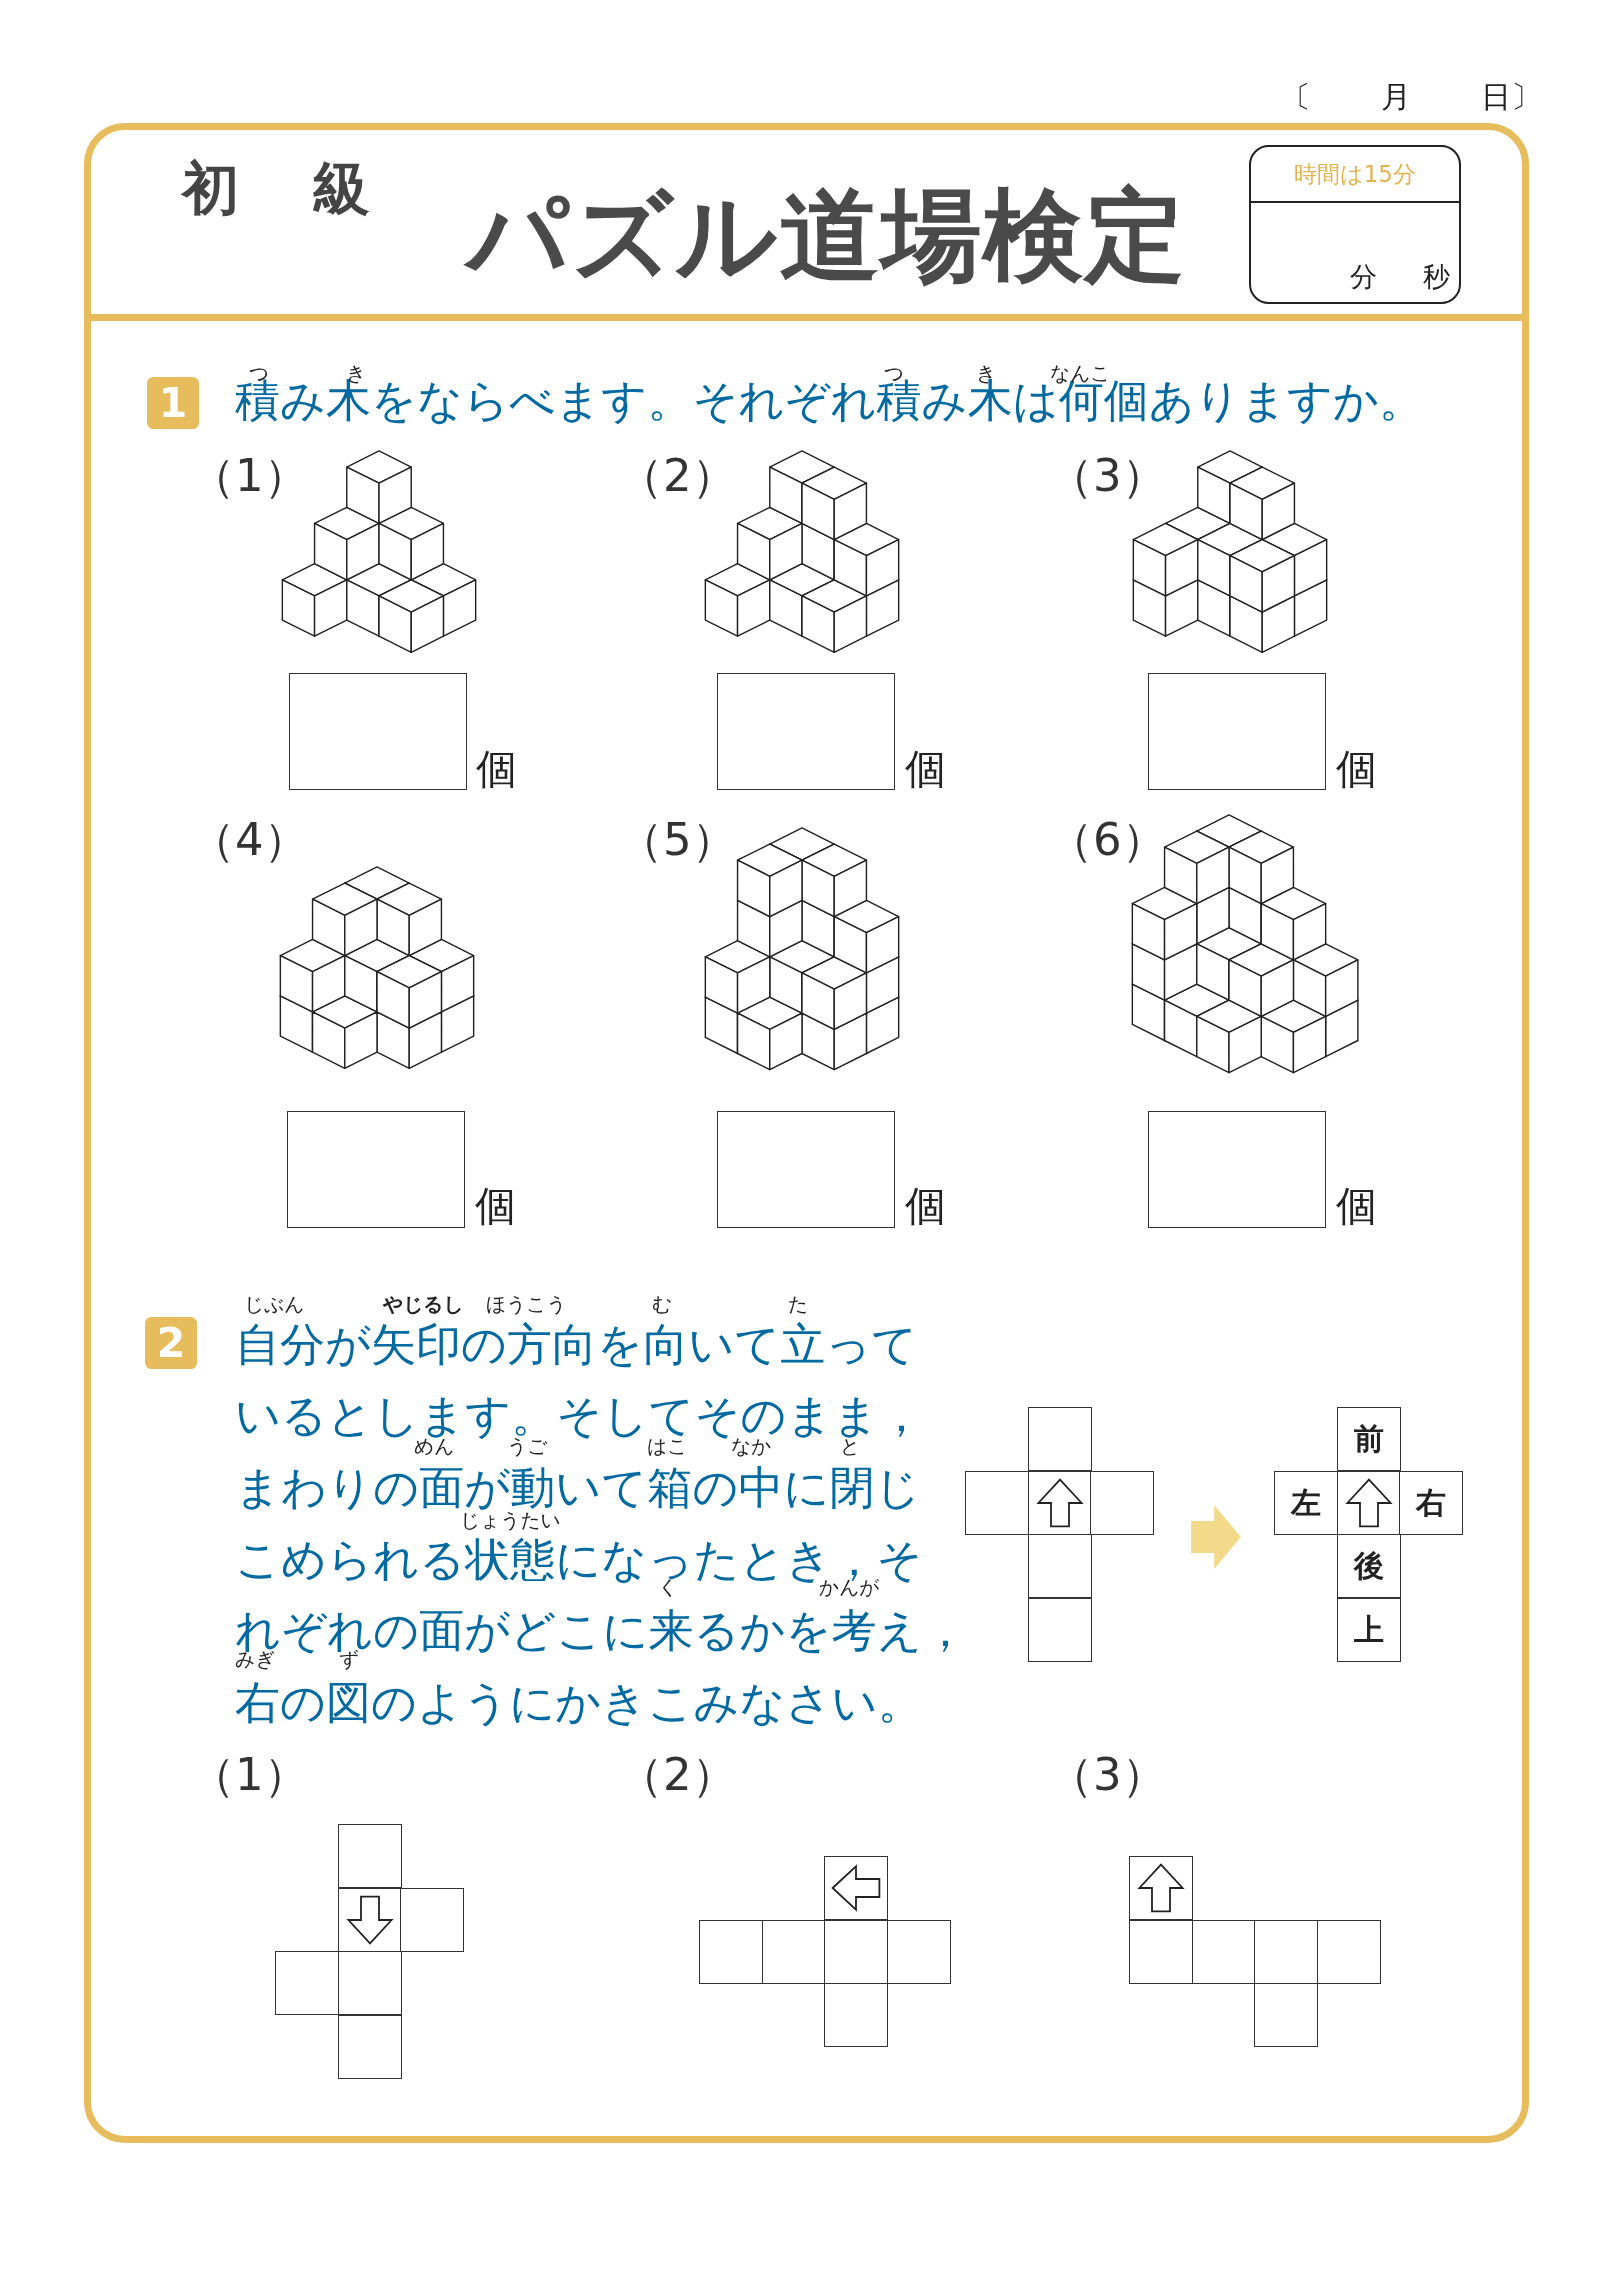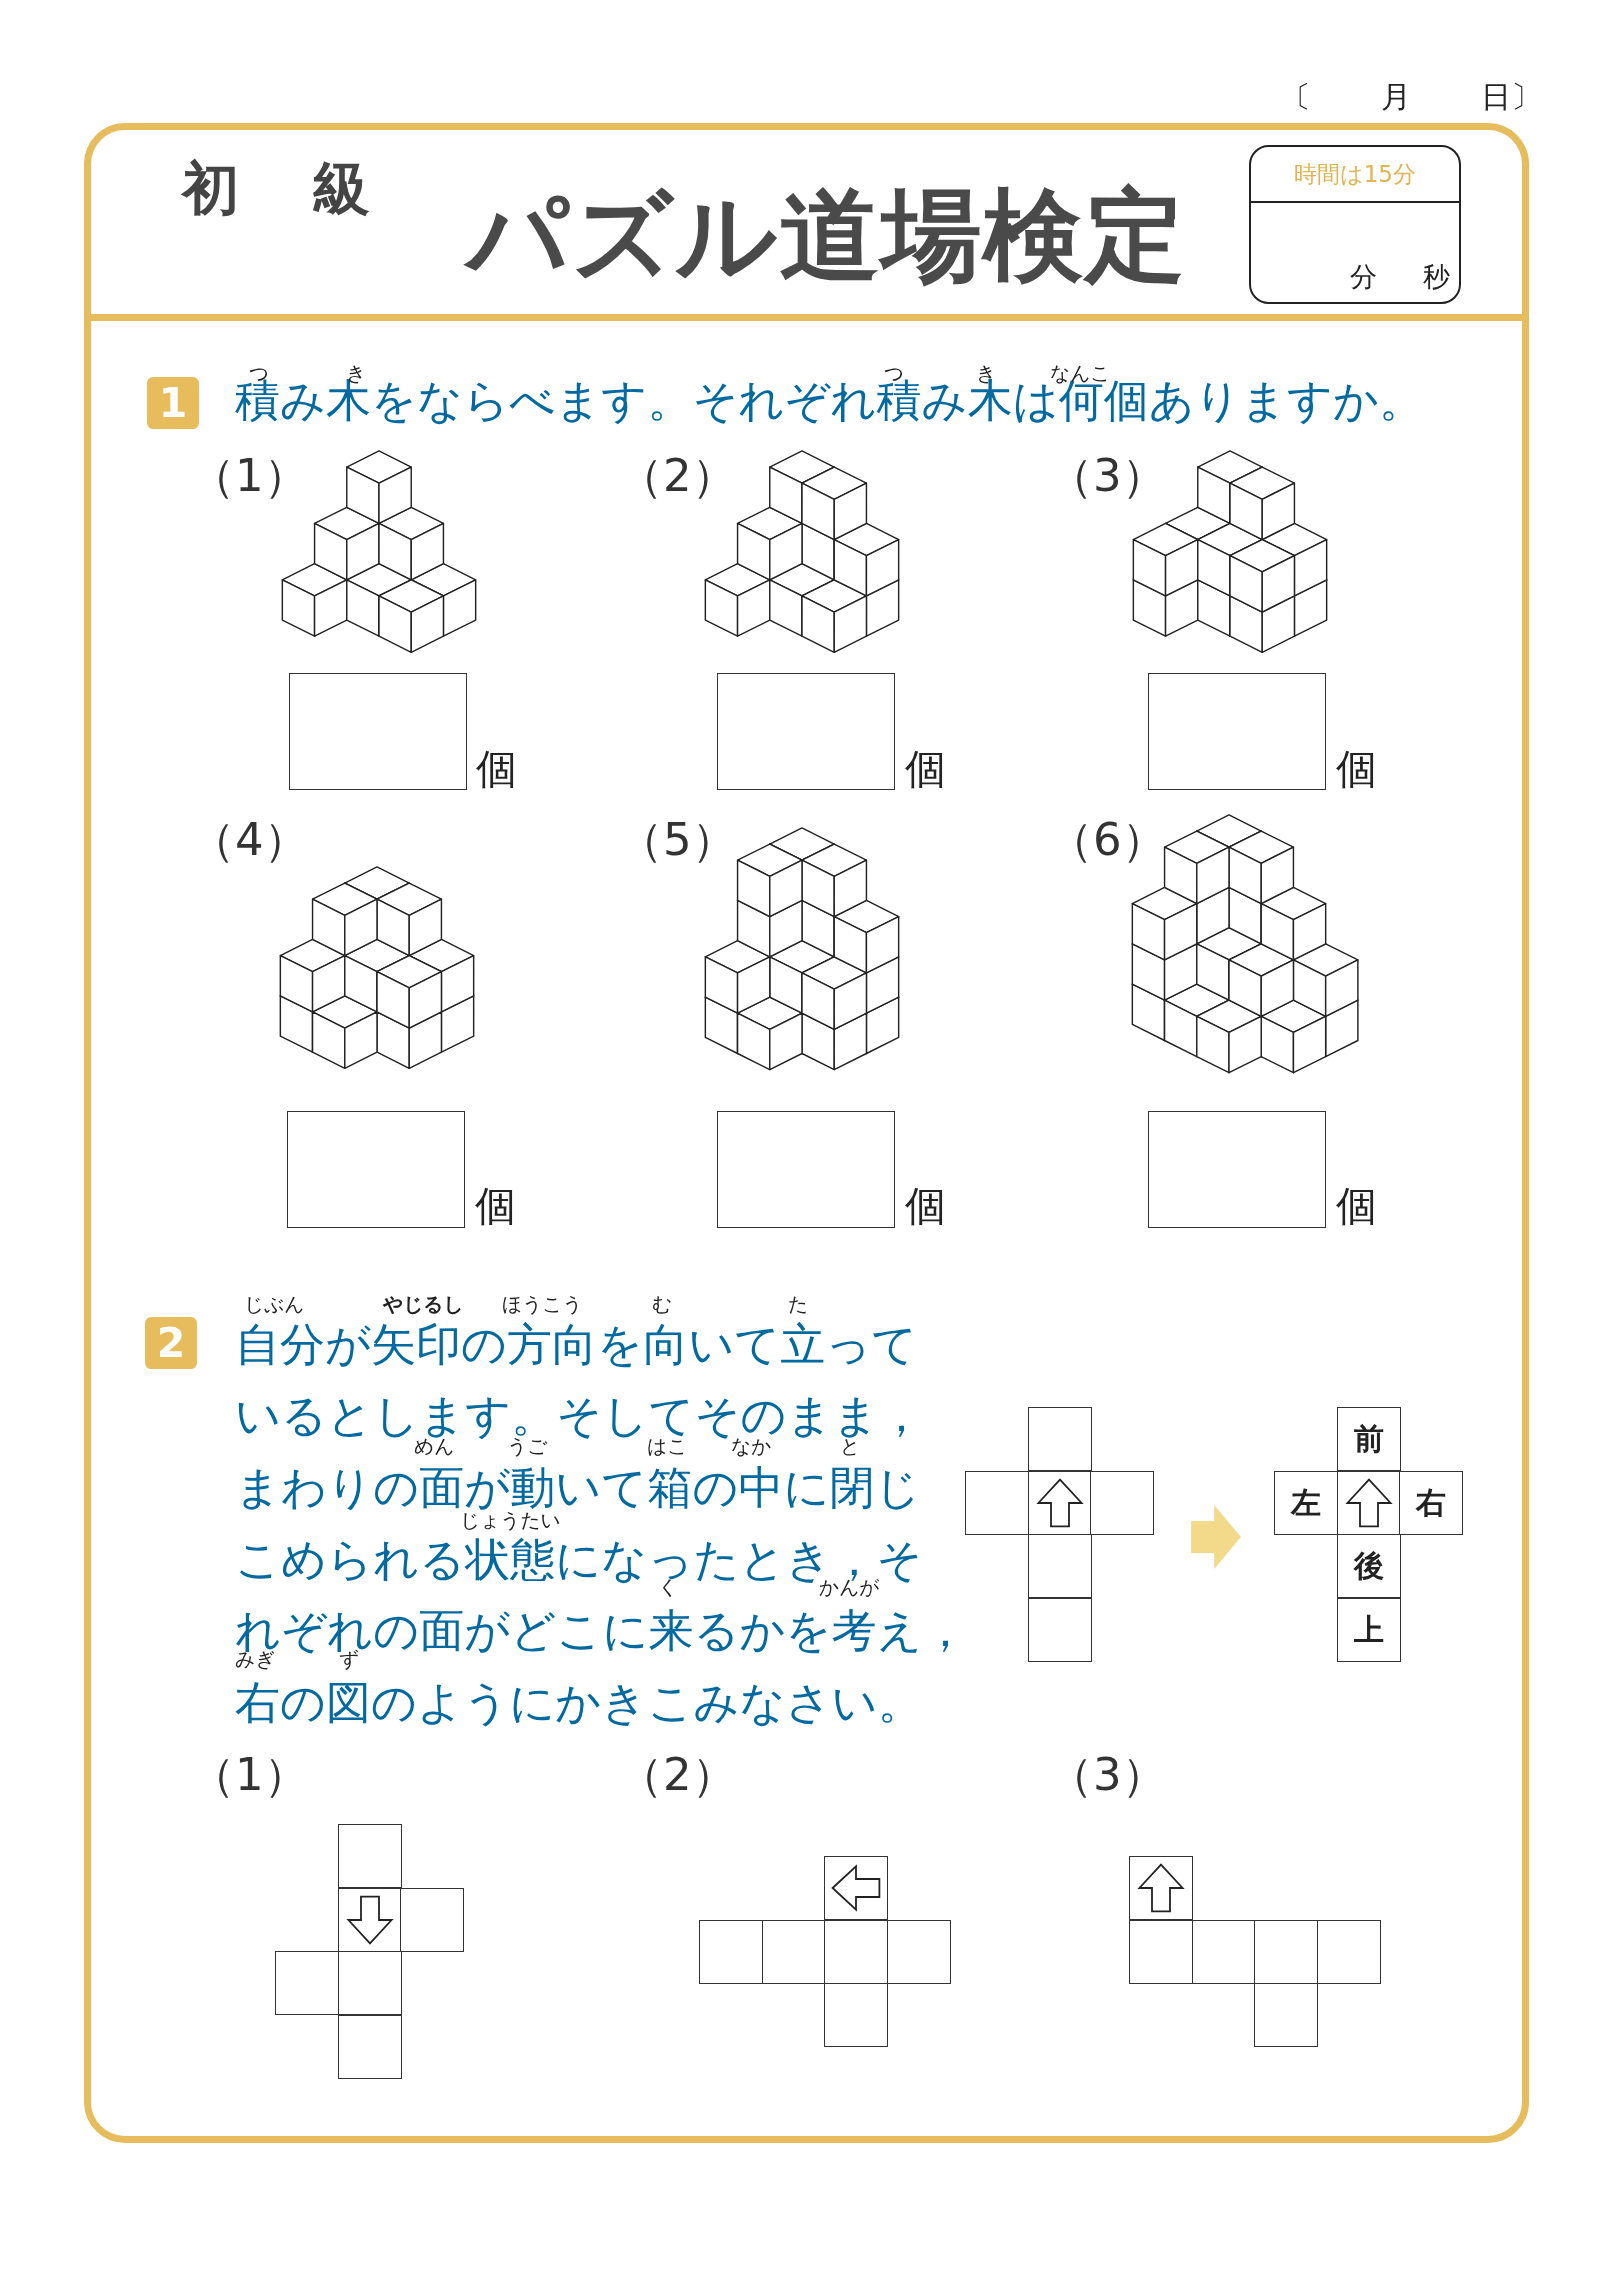--- a/index.html
+++ b/index.html
@@ -436,21 +436,21 @@
 <div class="badge" style="left:145px;top:1317px">2</div>
 <div class="q-text" style="left:235px;top:1315px">自分が矢印の方向を向いて立って</div>
 <div class="q-text" style="left:235px;top:1386px">いるとします。そしてそのまま，</div>
 <div class="q-text" style="left:235px;top:1458px">まわりの面が動いて箱の中に閉じ</div>
 <div class="q-text" style="left:235px;top:1530px">こめられる状態になったとき，そ</div>
 <div class="q-text" style="left:235px;top:1601px">れぞれの面がどこに来るかを考え，</div>
 <div class="q-text" style="left:235px;top:1673px">右の図のようにかきこみなさい。</div>
 <div id="q2-ruby">
     <div class="ruby" style="left: 244px; top: 1291px;">じぶん</div>
     <div class="ruby" style="left: 383px; top: 1291px; font-weight: bold;">やじるし</div>
-    <div class="ruby" style="left: 502px; top: 1291px;">ほうこう</div>
+    <div class="ruby" style="left: 486px; top: 1291px;">ほうこう</div>
     <div class="ruby" style="left: 652px; top: 1291px;">む</div>
     <div class="ruby" style="left: 788px; top: 1291px;">た</div>
     <div class="ruby" style="left: 414px; top: 1433px;">めん</div>
     <div class="ruby" style="left: 507px; top: 1433px;">うご</div>
     <div class="ruby" style="left: 639px; top: 1433px; margin-left: 8px;">はこ</div>
     <div class="ruby" style="left: 731px; top: 1433px;">なか</div>
     <div class="ruby" style="left: 840px; top: 1433px;">と</div>
     <div class="ruby" style="left: 460px; top: 1507px;">じょうたい</div>
     <div class="ruby" style="left: 658px; top: 1574px;">く</div>
     <div class="ruby" style="left: 819px; top: 1574px;">かんが</div>

